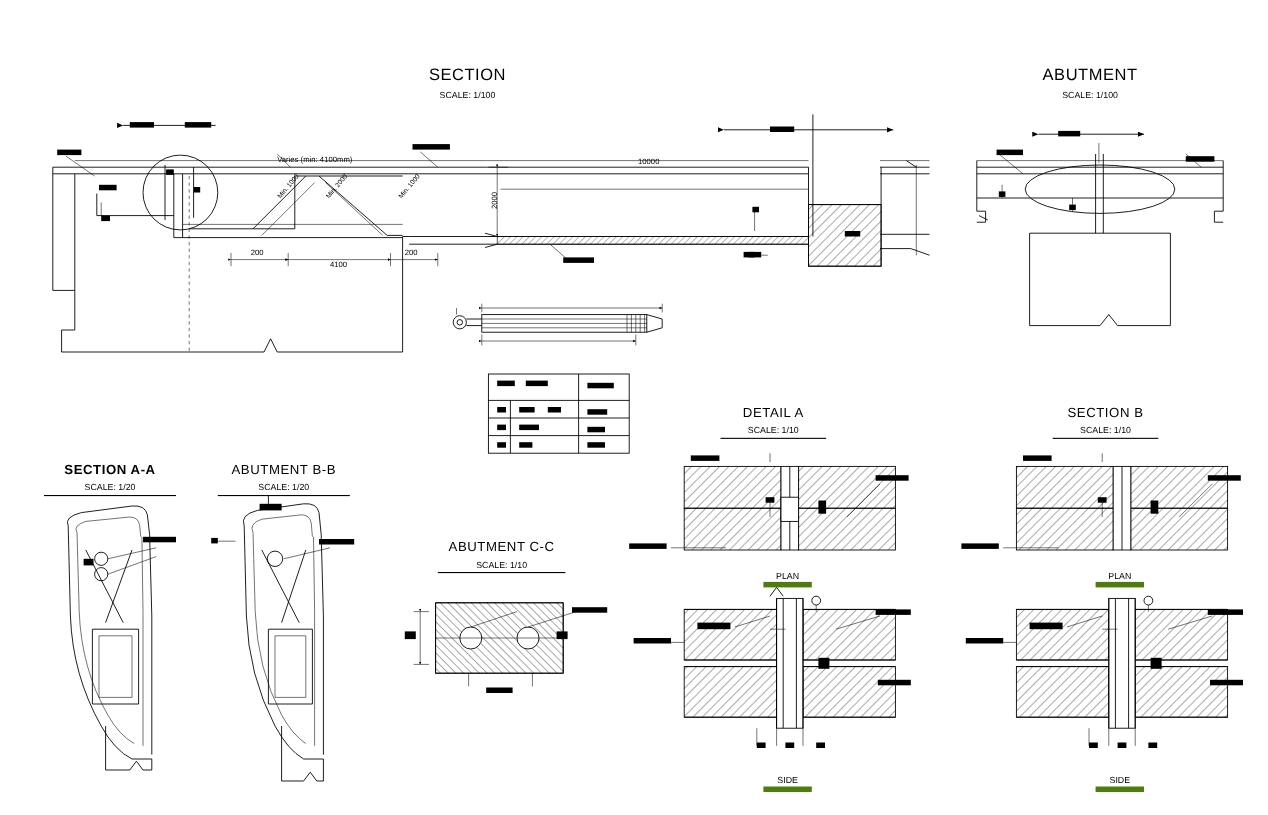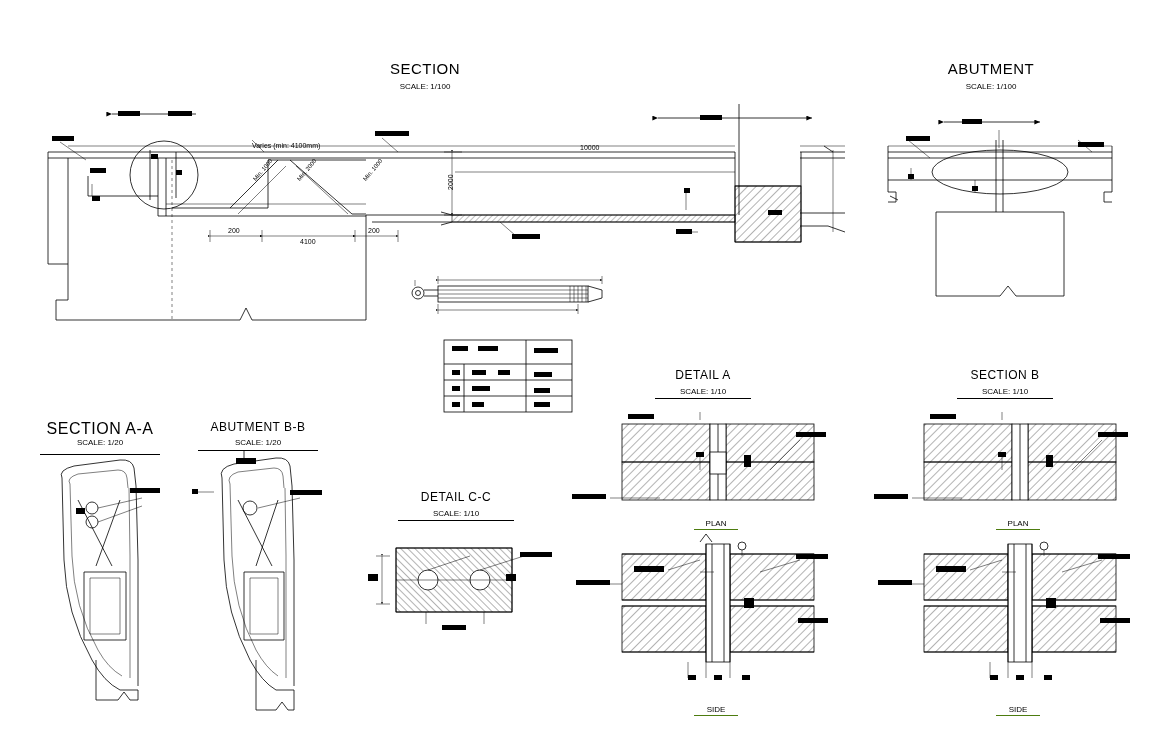--- a/index.html
+++ b/index.html
@@ -41,21 +41,21 @@
     position: absolute;
     font-size: 7px;
     white-space: nowrap;
   }
   .lbl.sm { font-size: 6px; }
   .sub-cap {
     position: absolute;
     font-size: 8px;
     text-align: center;
     white-space: nowrap;
-    border-bottom: 1px solid #4d7c0f;
+    border-bottom: 5px solid #4d7c0f;
     padding-bottom: 1px;
   }
   svg { display: block; }
   .ln { stroke: #000; stroke-width: 0.8; fill: none; }
   .ln-thin { stroke: #000; stroke-width: 0.5; fill: none; }
   .dash-fine { stroke: #000; stroke-width: 0.5; fill: none; stroke-dasharray: 3 3; }
   .hatch-fill { fill: url(#hatch45); stroke: #000; stroke-width: 0.8; }
   .hatch-fill-b { fill: url(#hatch45b); stroke: #000; stroke-width: 0.8; }
   .solid-blk { fill: #000; }
   .wht { fill: #fff; stroke: #000; stroke-width: 0.8; }
@@ -448,27 +448,27 @@
       <rect x="1044" y="675" width="8" height="5" class="solid-blk"></rect>
     </g>
   </svg>
 
   <div class="title" style="left:365px;top:60px;width:120px;">SECTION</div>
   <div class="subtitle" style="left:365px;top:82px;width:120px;">SCALE: 1/100</div>
 
   <div class="title" style="left:921px;top:60px;width:140px;">ABUTMENT</div>
   <div class="subtitle" style="left:921px;top:82px;width:140px;">SCALE: 1/100</div>
 
-  <div class="title underline" style="left:40px;top:420px;width:120px;font-size:16px;">SECTION A-A</div>
+  <div class="title underline" style="left:40px;top:420px;width:120px;font-size:12px;font-weight:bold;">SECTION A-A</div>
   <div class="subtitle" style="left:40px;top:438px;width:120px;">SCALE: 1/20</div>
 
   <div class="title underline" style="left:198px;top:420px;width:120px;font-size:12px;">ABUTMENT B-B</div>
   <div class="subtitle" style="left:198px;top:438px;width:120px;">SCALE: 1/20</div>
 
-  <div class="title underline" style="left:398px;top:490px;width:116px;font-size:12px;">DETAIL C-C</div>
+  <div class="title underline" style="left:398px;top:490px;width:116px;font-size:12px;">ABUTMENT C-C</div>
   <div class="subtitle" style="left:398px;top:509px;width:116px;">SCALE: 1/10</div>
 
   <div class="title underline" style="left:655px;top:368px;width:96px;font-size:12px;">DETAIL A</div>
   <div class="subtitle" style="left:655px;top:387px;width:96px;">SCALE: 1/10</div>
 
   <div class="title underline" style="left:957px;top:368px;width:96px;font-size:12px;">SECTION B</div>
   <div class="subtitle" style="left:957px;top:387px;width:96px;">SCALE: 1/10</div>
 
   <div class="sub-cap" style="left:694px;top:519px;width:44px;">PLAN</div>
   <div class="sub-cap" style="left:694px;top:705px;width:44px;">SIDE</div>

